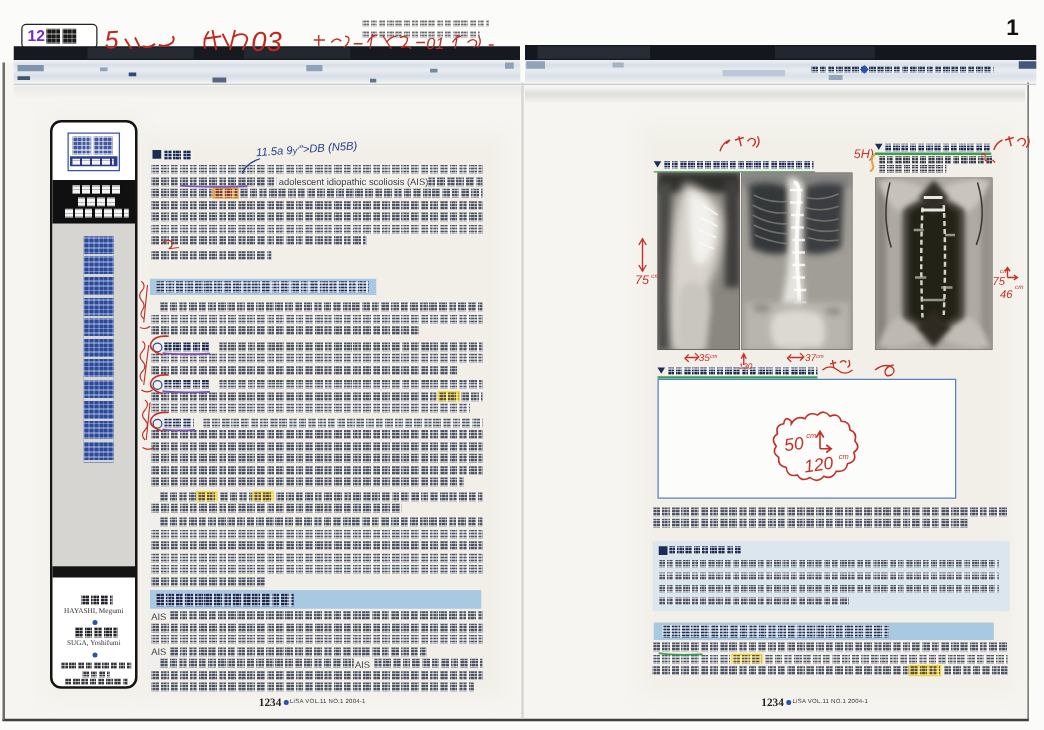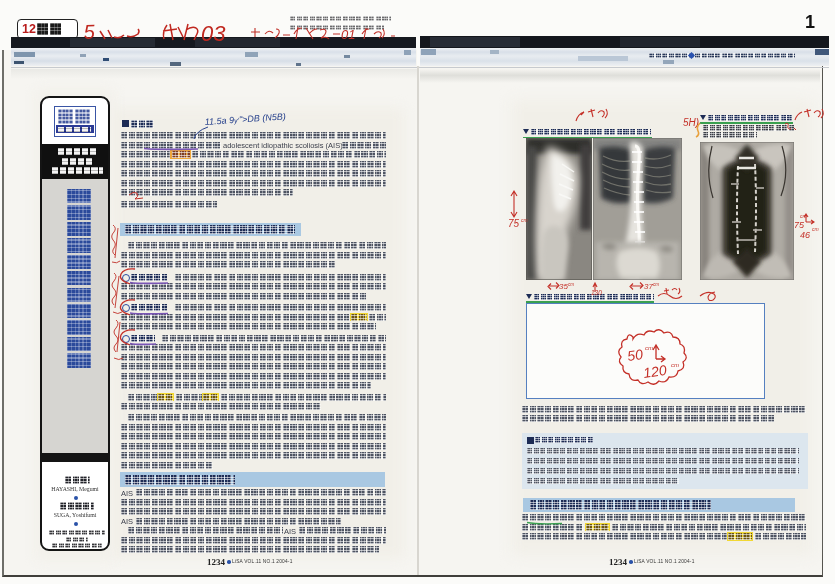--- a/index.html
+++ b/index.html
@@ -23,21 +23,21 @@
 .hlo{position:absolute;background:#f0a83c;}
 
 .bc{position:absolute;background-image:
  repeating-linear-gradient(0deg,rgba(255,255,255,.34) 0 1.2px,rgba(255,255,255,0) 1.2px 3.6px),
  repeating-linear-gradient(90deg,rgba(255,255,255,.22) 0 1.2px,rgba(255,255,255,0) 1.2px 3.6px);}
 .serif{font-family:"Liberation Serif",serif;}
 </style></head>
 <body>
 
 <div class="abs" style="left:17px;top:19px;width:59px;height:18px;border:1.6px solid #222;border-radius:4px;background:#fff;"></div>
-<span class="abs" style="left:22px;top:22px;font-size:12.5px;font-weight:bold;color:#b91c1c;letter-spacing:0;text-align:right;">12</span>
+<span class="abs" style="left:22px;top:22px;font-size:12.5px;font-weight:bold;color:#6d28d9;letter-spacing:0;text-align:right;">12</span>
 <div class="bc" style="left:37px;top:22.5px;width:11px;height:12px;background-color:#1a1a1a;"></div>
 <div class="bc" style="left:50px;top:22.5px;width:11px;height:12px;background-color:#1a1a1a;"></div>
 
 <div class="jl sm" style="left:290px;top:16px;width:101px;height:5px;--c:#46464a;opacity:.8;"></div>
 <div class="jl sm" style="left:290px;top:25px;width:94px;height:5px;--c:#46464a;opacity:.8;"></div>
 <span class="abs" style="left:805px;top:12px;font-size:18px;font-weight:bold;color:#111;">1</span>
 
 <div class="abs" style="left:2px;top:50px;width:818px;height:525px;background:#f6f5f1;
   border-left:2px solid #6e6e69;border-right:1.5px solid #55544f;border-bottom:2px solid #403f3b;"></div>
 <div class="abs" style="left:112px;top:108px;width:292px;height:450px;background:#f1efe8;filter:blur(6px);"></div>

